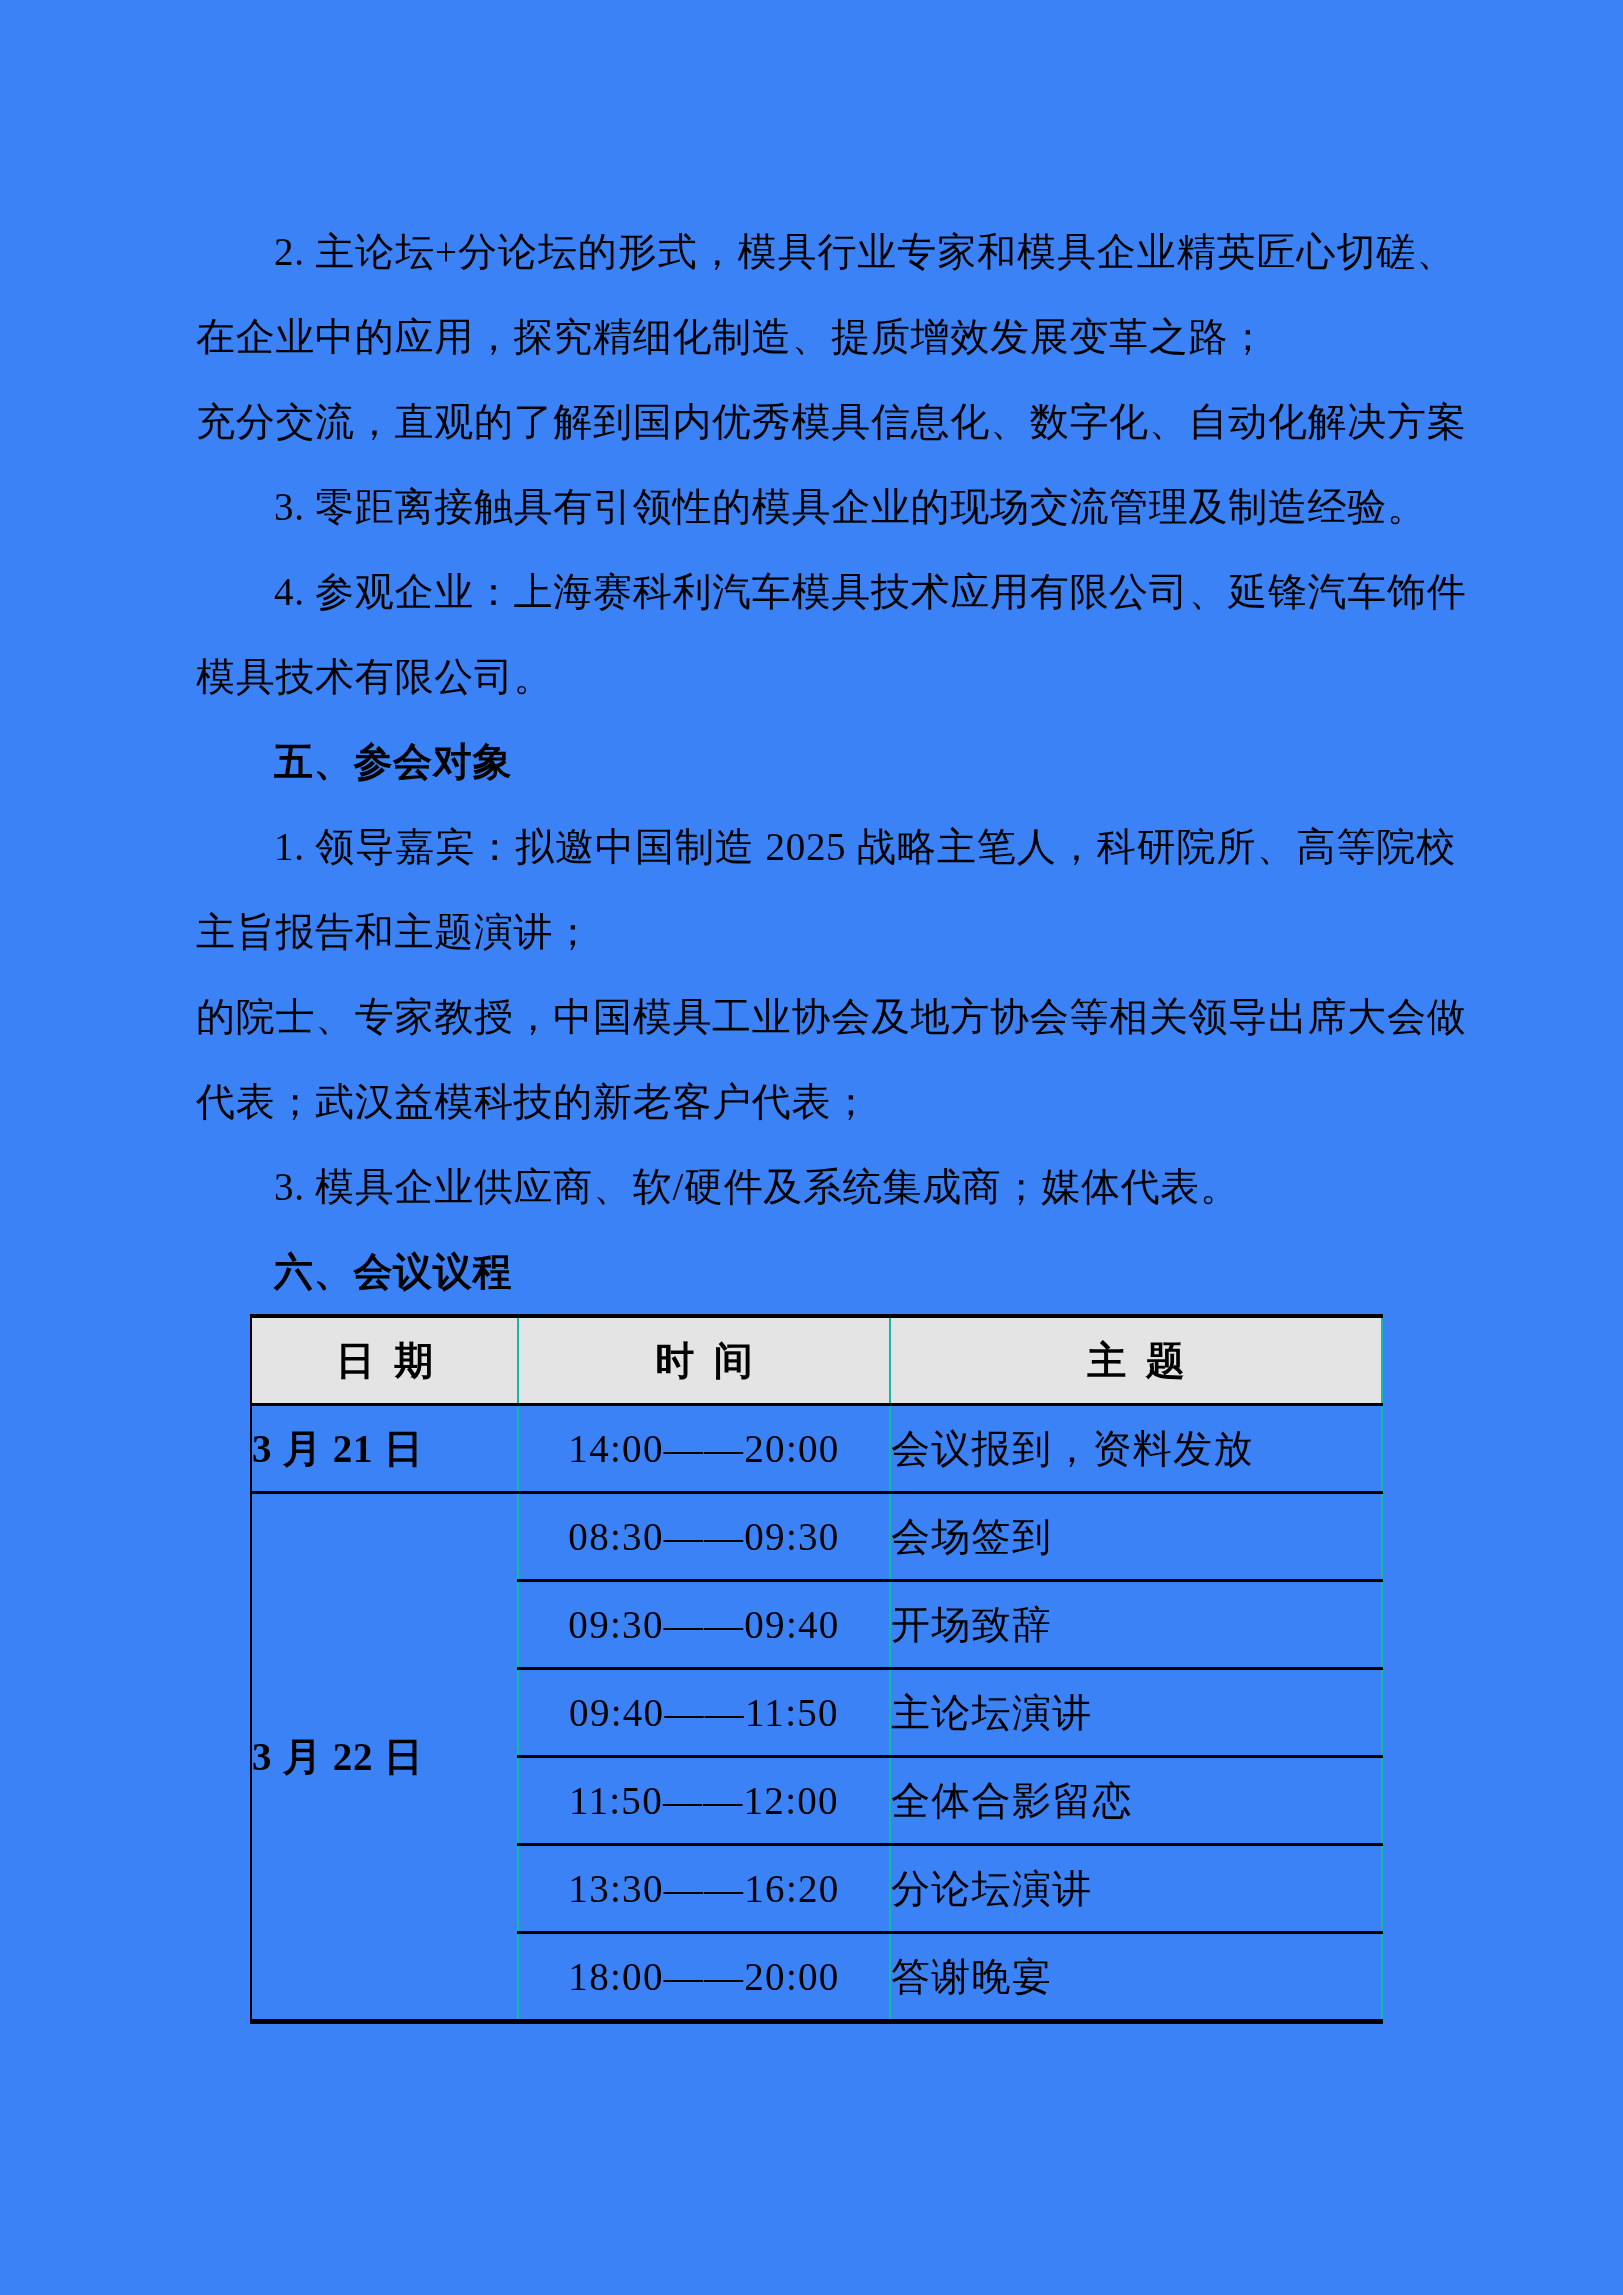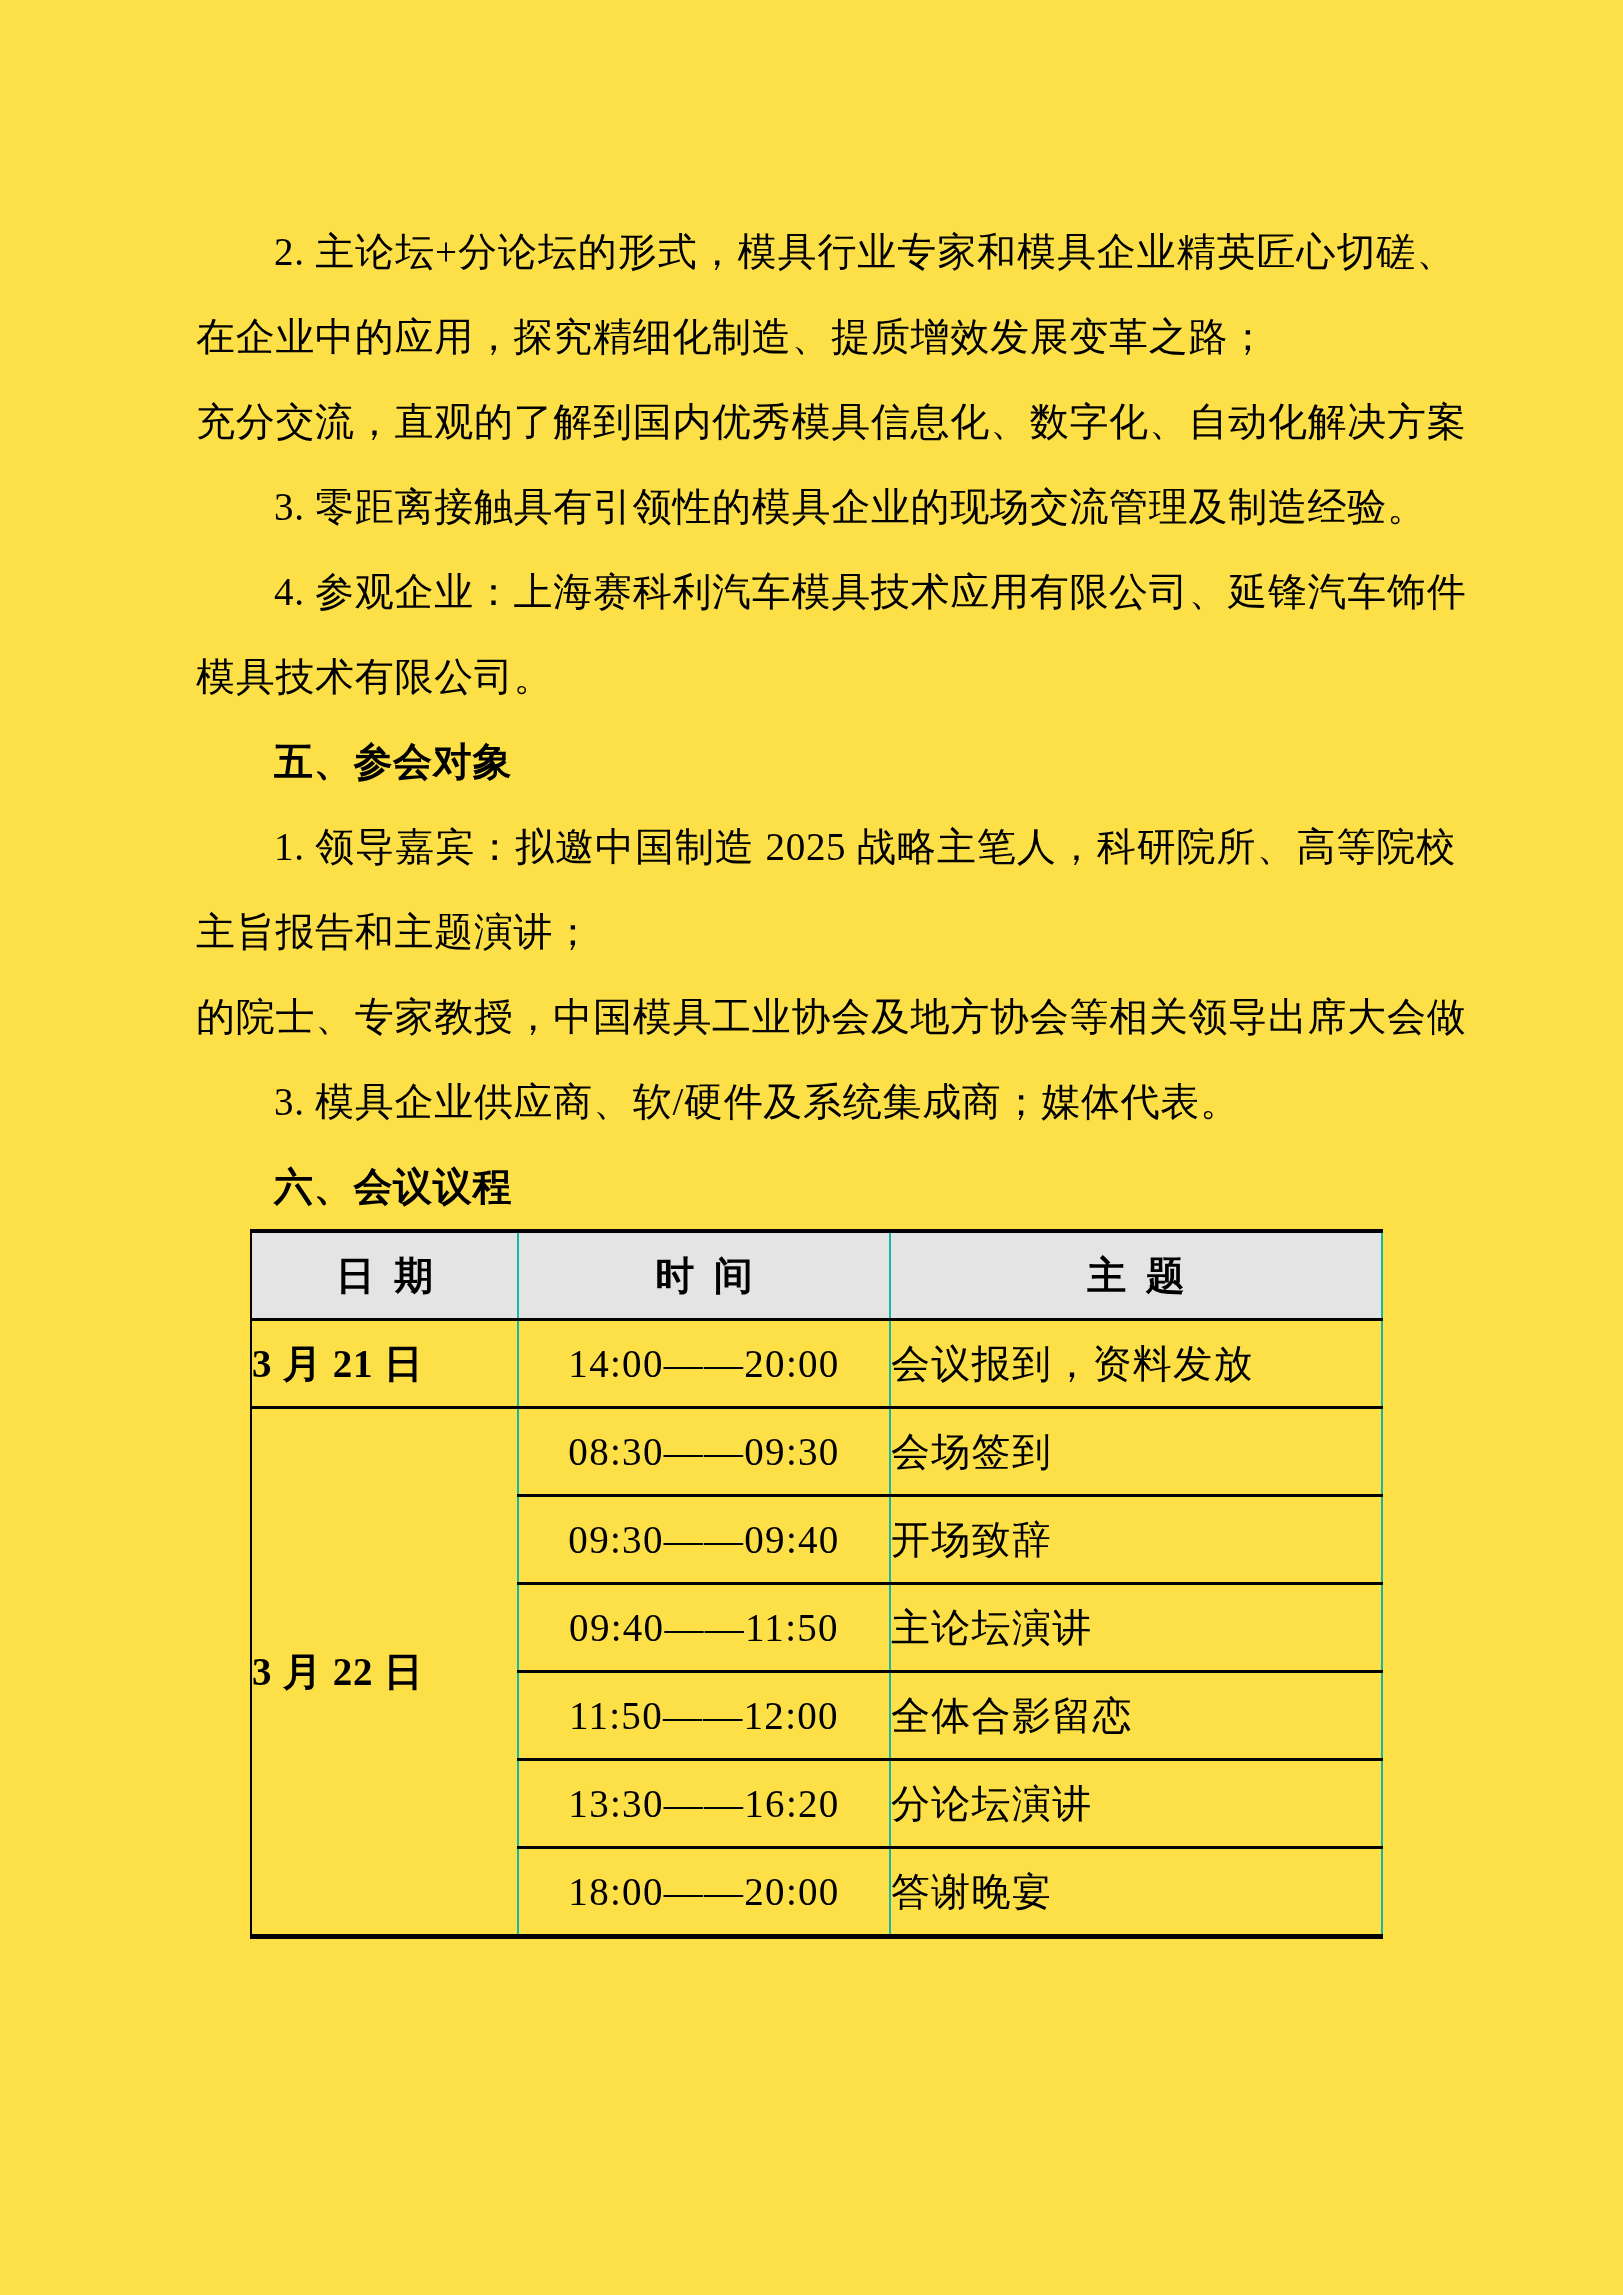--- a/index.html
+++ b/index.html
@@ -1,21 +1,21 @@
 <!DOCTYPE html>
 <html style="font-size:10.5px"><head>
 <meta charset="utf-8">
 <style>
   html, body { margin: 0; padding: 0; background: #888; }
   .page {
     position: relative;
     width: 1623px;
     height: 2295px;
     margin: 0 auto;
-    background: #fde047;
+    background: #3b82f6;
     color: #000000;
     font-family: "Liberation Serif", "DejaVu Serif", serif;
     overflow: hidden;
   }
   .content {
     position: absolute;
     left: 196px;
     top: 209px;
     width: 1260px;
     font-size: 39px;
@@ -95,20 +95,21 @@
 
     <p class="line first">4. 参观企业：上海赛科利汽车模具技术应用有限公司、延锋汽车饰件</p>
     <p class="line last">模具技术有限公司。</p>
 
     <p class="heading">五、参会对象</p>
 
     <p class="line first">1. 领导嘉宾：拟邀中国制造 2025 战略主笔人，科研院所、高等院校</p>
     <p class="line last">主旨报告和主题演讲；</p>
     <p class="line">的院士、专家教授，中国模具工业协会及地方协会等相关领导出席大会做</p>
 
+    <p class="line last">代表；武汉益模科技的新老客户代表；</p>
 
     <p class="line first last">3. 模具企业供应商、软/硬件及系统集成商；媒体代表。</p>
 
     <p class="heading">六、会议议程</p>
 
     <table class="agenda">
       <colgroup>
         <col style="width:267px">
         <col style="width:372px">
         <col style="width:492px">

